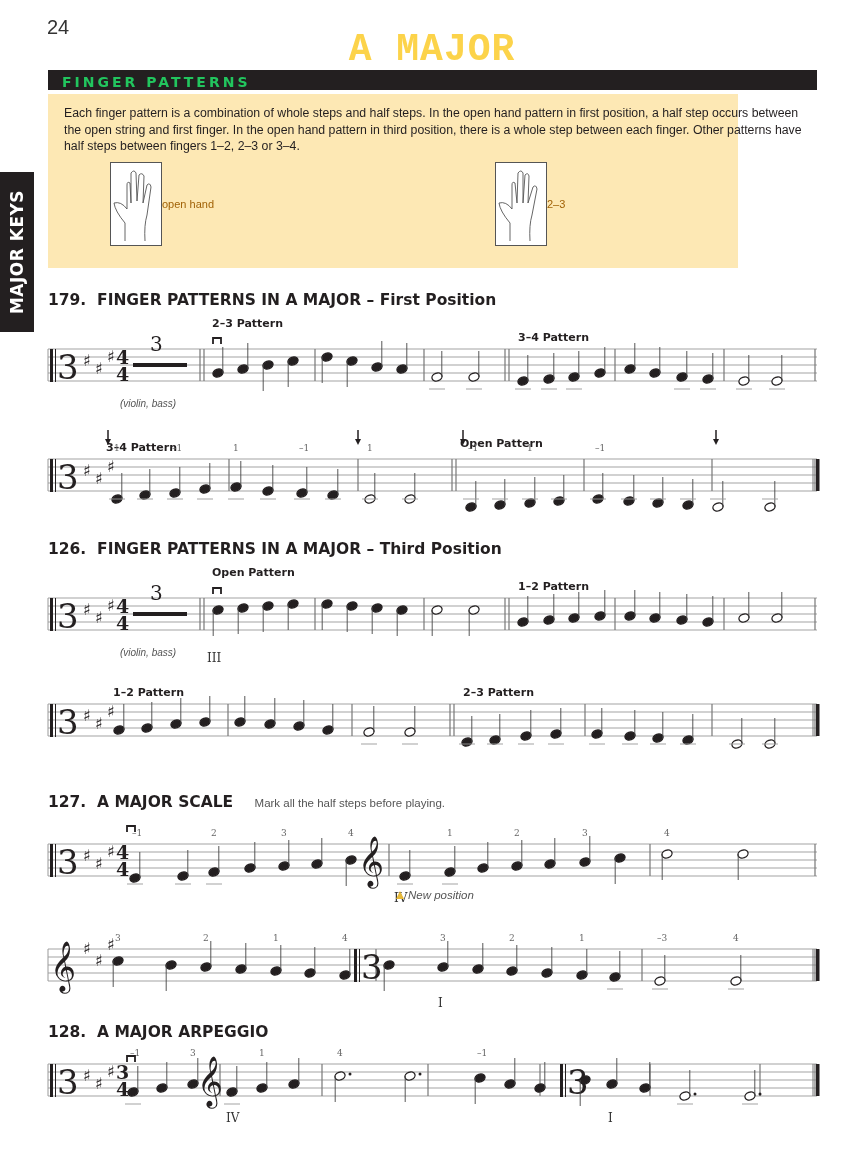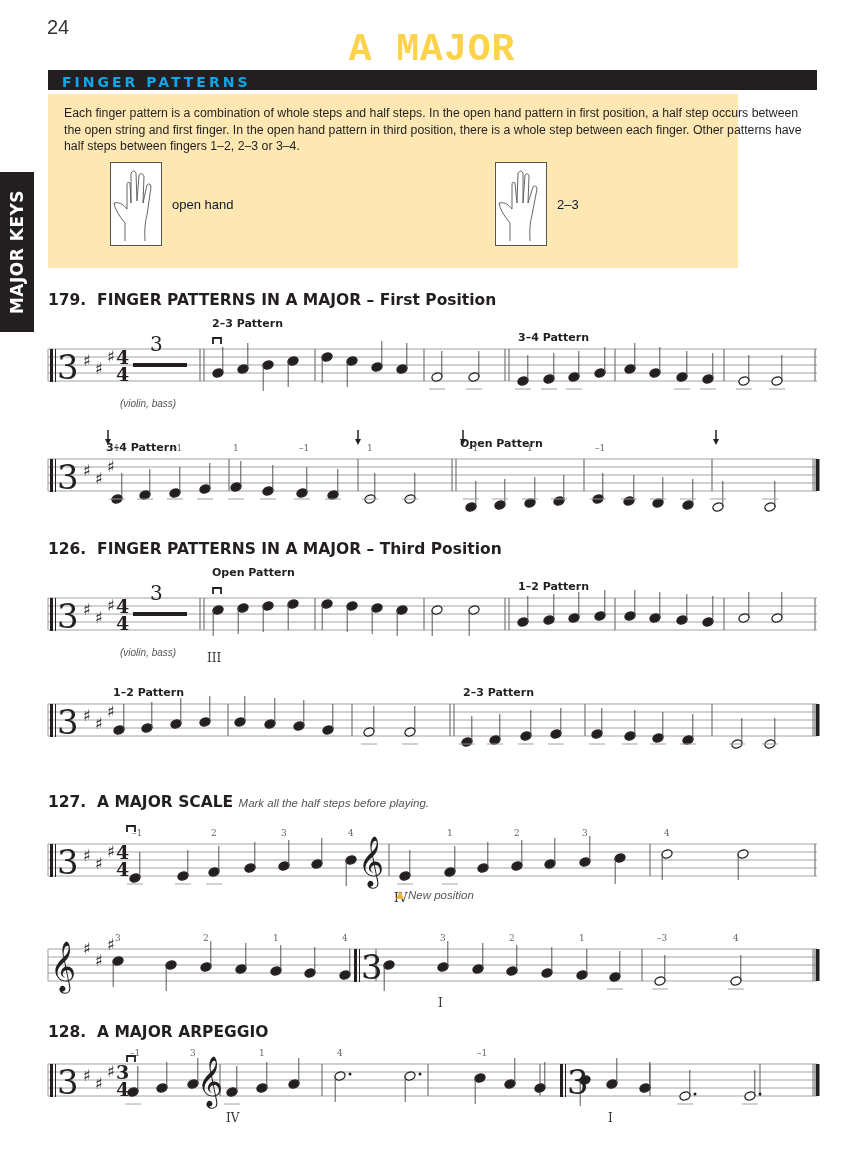--- a/index.html
+++ b/index.html
@@ -6,30 +6,30 @@
   body { width:864px; height:1152px; position:relative; overflow:hidden;
          font-family:"DejaVu Sans", sans-serif; color:#231f20; }
   .page-number { position:absolute; left:47px; top:16px; font-size:20px; color:#333; font-family:"Liberation Sans", sans-serif; }
   .page-title { position:absolute; left:0; right:0; top:28px; text-align:center;
                 font-family:Liberation Mono, monospace; font-weight:bold; font-size:38px;
                 color:#fcd34a; letter-spacing:1px; }
   .side-tab { position:absolute; left:0; top:172px; width:34px; height:160px; background:#231f20; }
   .side-tab span { position:absolute; left:50%; top:50%; transform:translate(-50%,-50%) rotate(-90deg);
                    color:#fff; font-weight:bold; font-size:17px; white-space:nowrap; letter-spacing:0.5px; }
   .fp-header { position:absolute; left:48px; top:70px; width:769px; height:20px; background:#231f20;
-               color:#0ea5e9; font-weight:bold; font-size:14px; letter-spacing:3px; line-height:24px; text-indent:14px; }
+               color:#22c55e; font-weight:bold; font-size:14px; letter-spacing:3px; line-height:24px; text-indent:14px; }
   .fp-box { position:absolute; left:48px; top:94px; width:690px; height:174px; background:#fde8b4; }
   .fp-text { position:absolute; left:16px; top:11px; width:745px; font-family:"Liberation Sans", sans-serif;
              font-size:12.3px; line-height:16.5px; color:#231f20; }
   .hand { position:absolute; top:68px; display:flex; align-items:center; }
   .hand-frame { width:52px; height:84px; background:#fff; border:1.5px solid #555; box-sizing:border-box; }
-  .hand-label { margin-left:10px; font-family:"Liberation Sans", sans-serif; font-size:13px; color:#0f172a; }
+  .hand-label { font-family:"Liberation Sans", sans-serif; font-size:11px; color:#a16207; }
   .ex-title { position:absolute; left:48px; font-weight:bold; font-size:15.5px; color:#231f20; white-space:nowrap; }
   .ex-title .sub { font-weight:bold; }
-  .ex-title .note { font-weight:normal; font-style:italic; font-size:11.5px; color:#555; margin-left:0; font-family:"Liberation Sans", sans-serif; }
+  .ex-title .note { font-weight:normal; font-size:11.5px; color:#555; margin-left:16px; font-family:"Liberation Sans", sans-serif; }
   svg.staff { position:absolute; left:0; top:0; overflow:visible; }
   .lbl { font-family:"DejaVu Sans", sans-serif; font-weight:bold; font-size:11px; fill:#231f20; }
   .fing { font-family:"DejaVu Serif", serif; font-size:9px; fill:#666; }
   .roman { font-family:"DejaVu Serif", serif; font-size:12px; fill:#333; }
   .ital { font-family:"Liberation Sans", sans-serif; font-style:italic; font-size:10px; fill:#555; }
   .newpos { font-family:"Liberation Sans", sans-serif; font-style:italic; font-size:11.5px; fill:#555; }
 </style>
 </head>
 <body>
 

